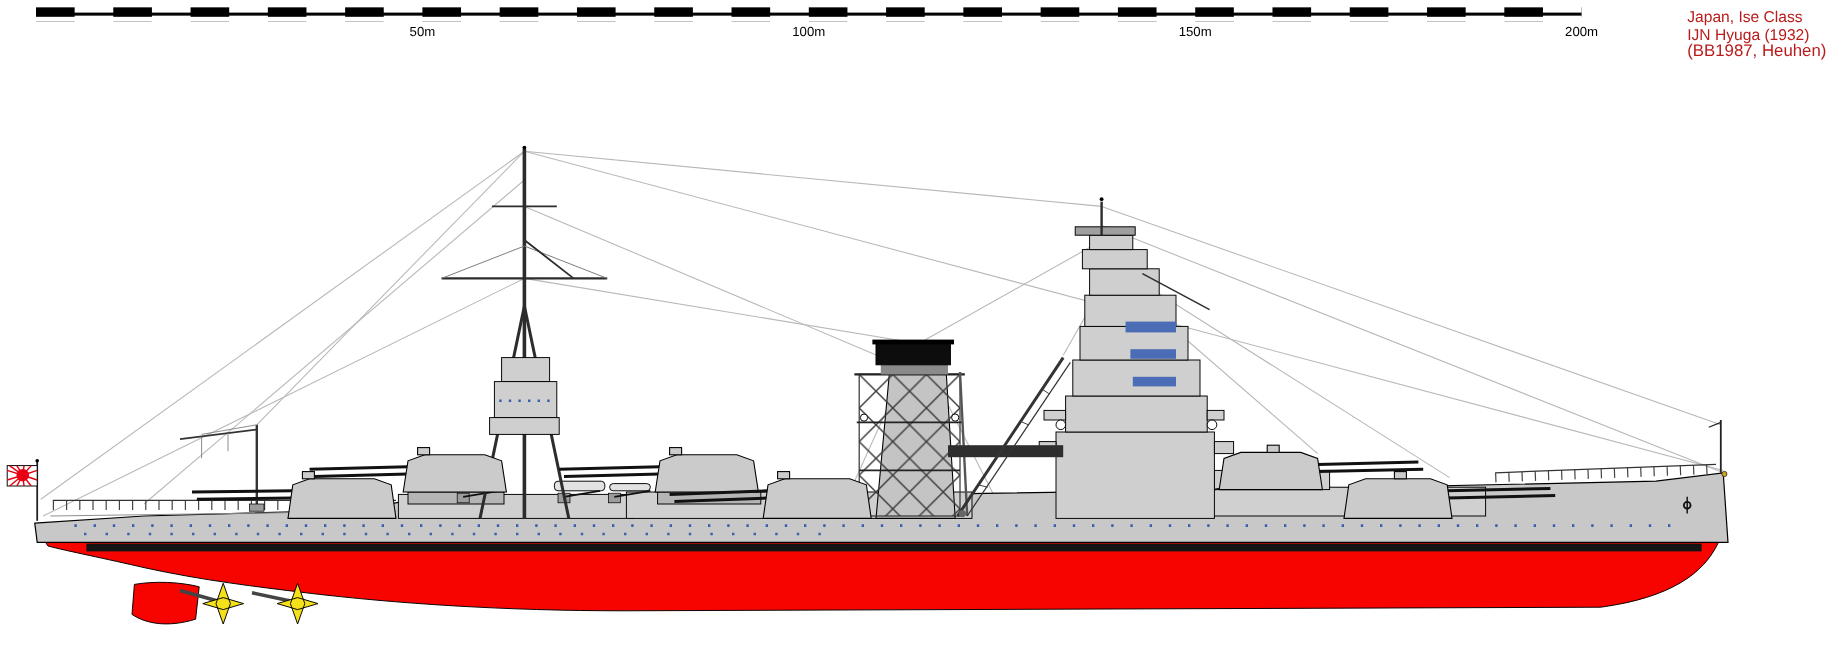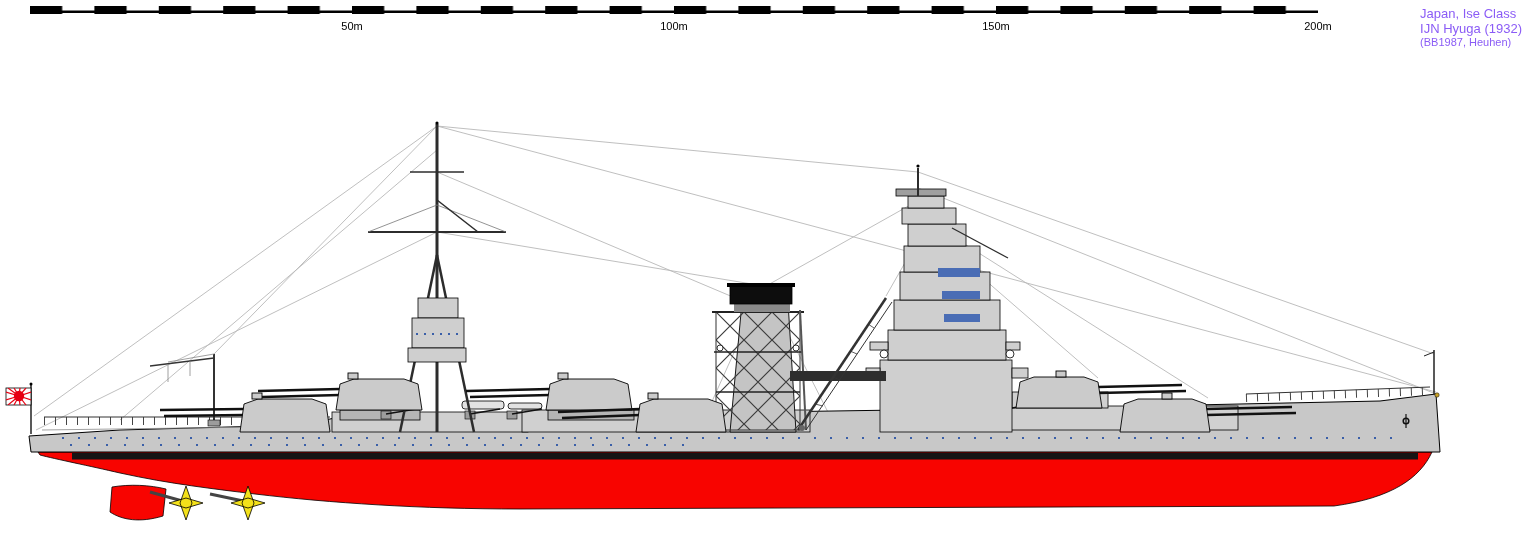--- a/index.html
+++ b/index.html
@@ -1,21 +1,21 @@
 <!DOCTYPE html>
 <html><head>
 <meta charset="utf-8">
 <style>
   html,body{margin:0;padding:0;background:#fff;}
   .frame{position:relative;width:1527px;height:550px;background:#ffffff;overflow:hidden;
          font-family:"Liberation Sans",sans-serif;}
   .frame svg{position:absolute;left:0;top:0;}
-  .title-block{position:absolute;top:6px;right:5px;text-align:left;color:#8b5cf6;}
+  .title-block{position:absolute;top:6px;right:5px;text-align:left;color:#b91c1c;}
   .title-line{font-size:13px;line-height:15px;}
-  .credit-line{font-size:11px;line-height:13px;}
+  .credit-line{font-size:14px;line-height:13px;}
   svg text{font-family:"Liberation Sans",sans-serif;fill:#000;}
 </style>
 </head>
 <body>
 
 <div class="frame">
 
 <svg width="1527" height="550" viewBox="0 0 1527 550">
   <defs>
     <pattern id="scalepat" x="30" y="6" width="64.4" height="12" patternUnits="userSpaceOnUse">

